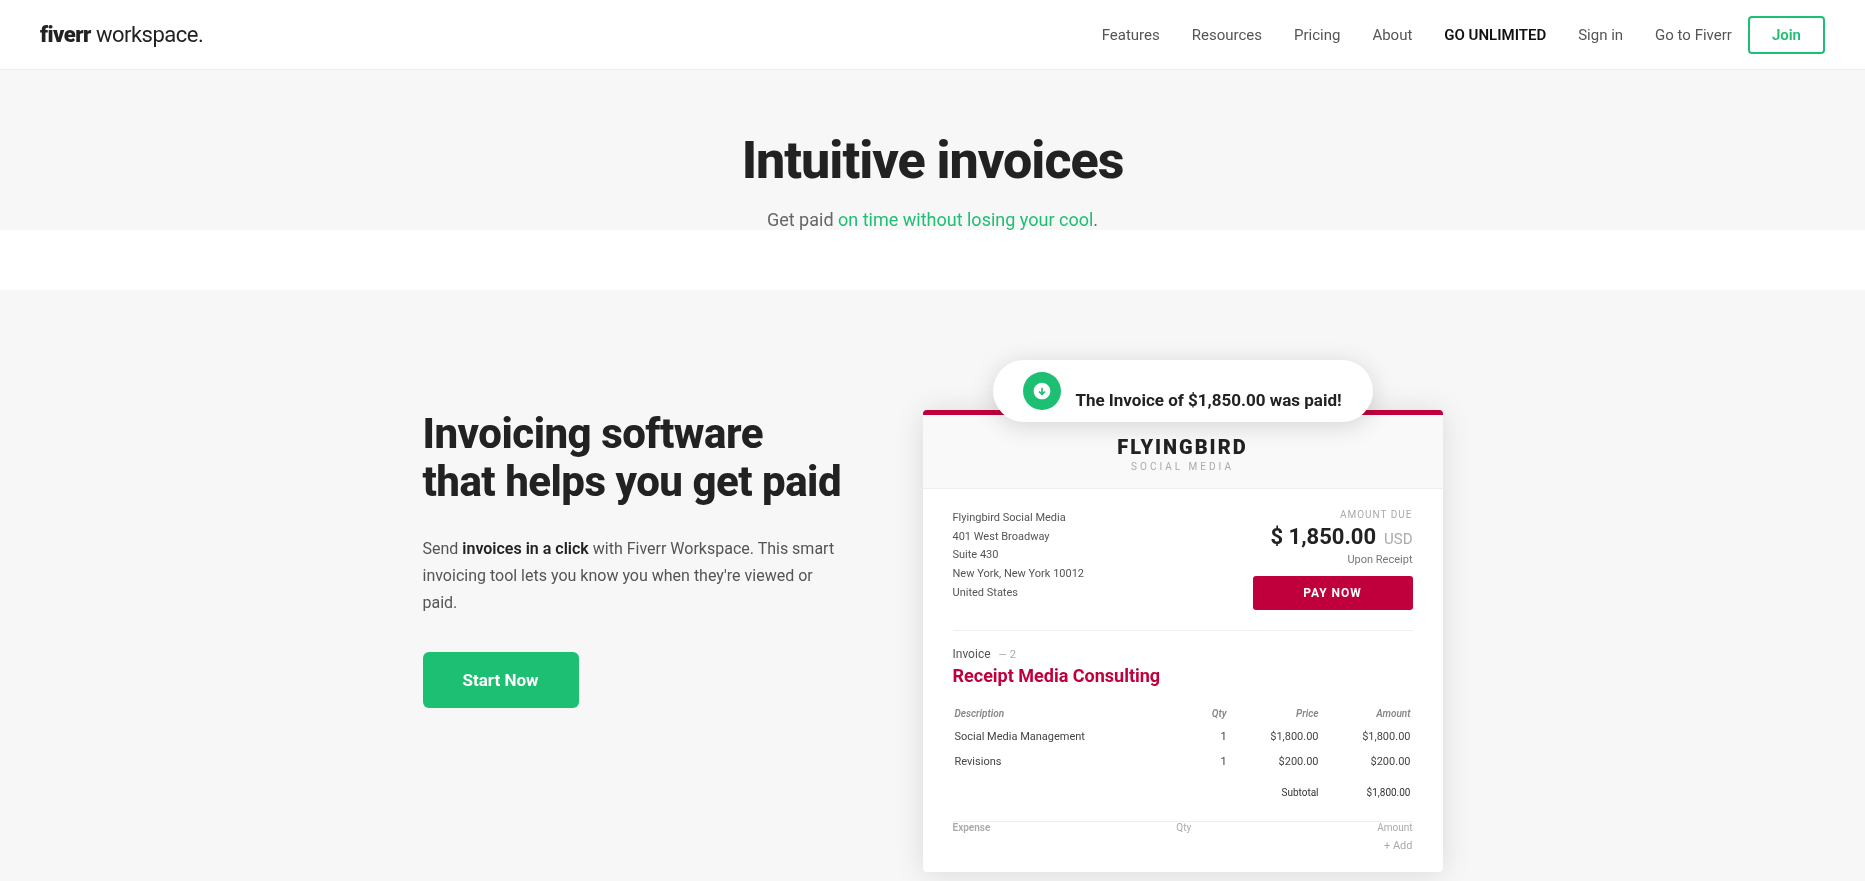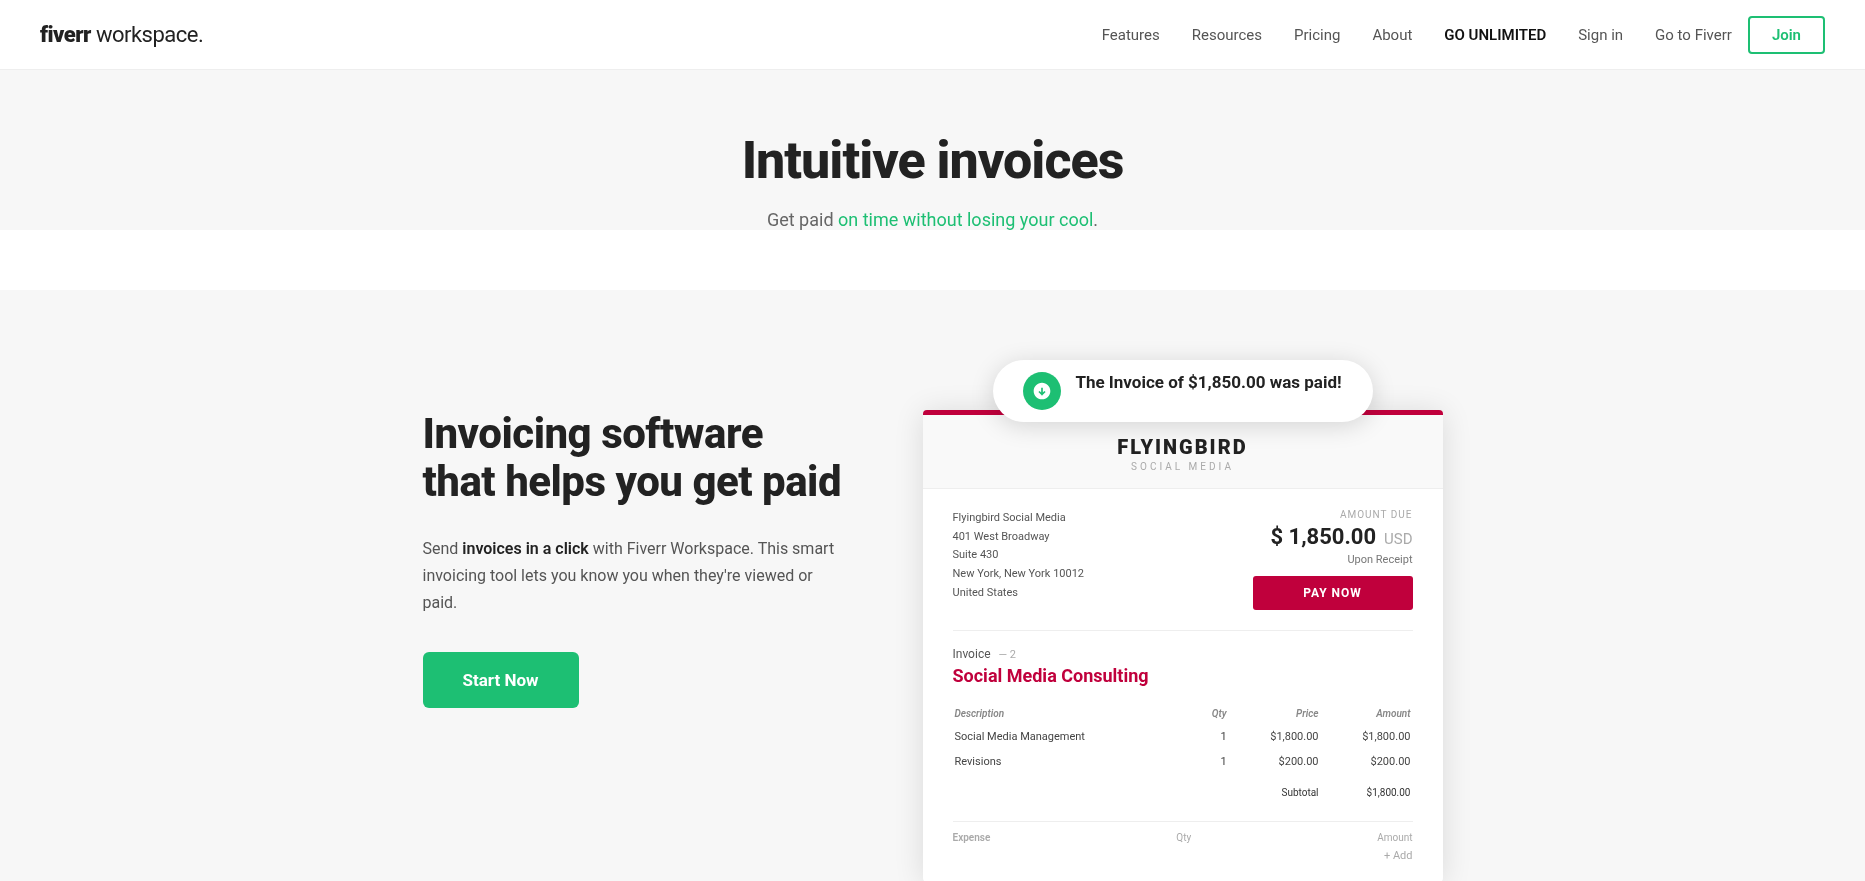--- a/index.html
+++ b/index.html
@@ -130,21 +130,21 @@
 
     .invoice-notification {
       position: absolute;
       top: 30px;
       left: 50%;
       transform: translateX(-50%);
       background: #fff;
       border-radius: 50px;
       padding: 12px 28px;
       display: flex;
-      align-items: flex-start;
+      align-items: flex-end;
       gap: 14px;
       box-shadow: 0 4px 24px rgba(0,0,0,0.15);
       white-space: nowrap;
       z-index: 10;
       min-width: 380px;
       justify-content: center;
     }
     .notif-icon {
       width: 38px;
       height: 38px;
@@ -290,21 +290,20 @@
     .invoice-table td.right { text-align: right; }
     .invoice-table td { padding: 5px 0; color: #444; }
     .invoice-table .subtotal-row td { padding-top: 12px; color: #888; font-size: 10px; }
     .invoice-table .subtotal-row td.right { color: #333; }
 
     .invoice-bottom-row {
       display: flex;
       justify-content: space-between;
       align-items: flex-start;
       margin-top: 16px;
-      padding-top: 10px;
       border-top: 1px solid #eee;
     }
     .invoice-expense-col {
       font-size: 10px;
       color: #aaa;
     }
     .invoice-expense-col .col-label { font-weight: 600; color: #aaa; }
   </style>
 </head>
 <body>
@@ -380,21 +379,21 @@
             <button class="pay-now-btn">PAY NOW</button>
           </div>
         </div>
 
         <hr class="invoice-divider">
 
         <div class="invoice-title-row">
           <span class="invoice-label">Invoice</span>
           <span class="invoice-number">— 2</span>
         </div>
-        <div class="invoice-service-title">Social Media Consulting</div>
+        <div class="invoice-service-title">Receipt Media Consulting</div>
 
         <table class="invoice-table">
           <thead>
             <tr>
               <th>Description</th>
               <th class="right">Qty</th>
               <th class="right">Price</th>
               <th class="right">Amount</th>
             </tr>
           </thead>

